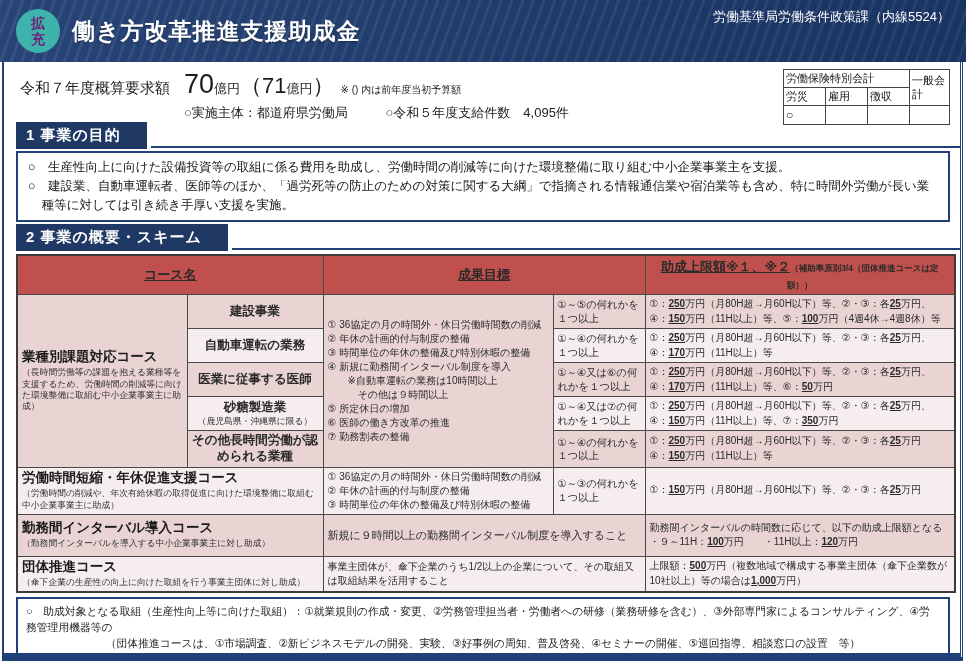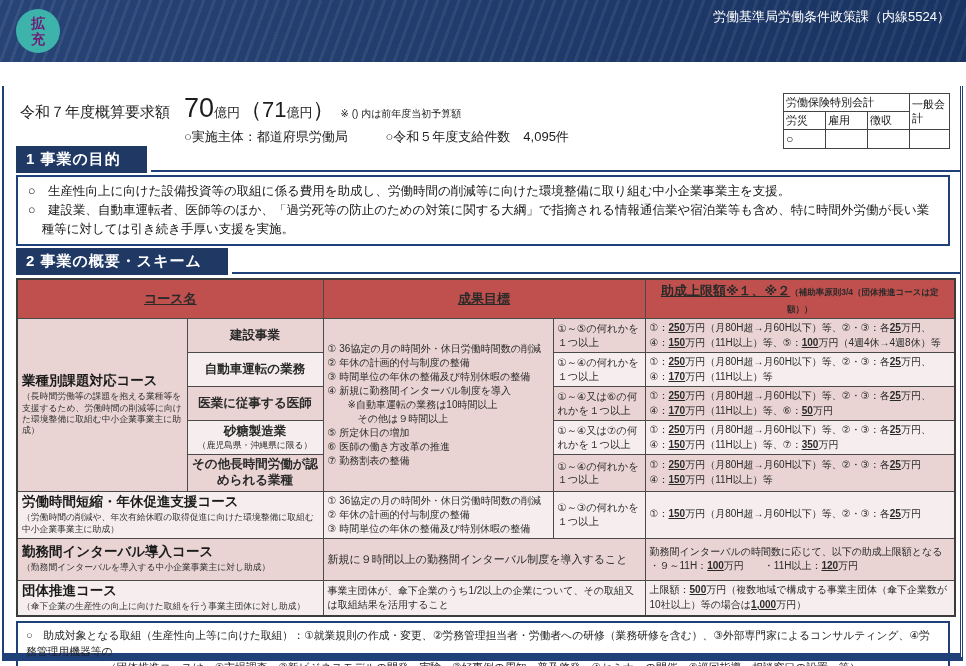--- a/index.html
+++ b/index.html
@@ -20,21 +20,21 @@
     display:flex; align-items:center; justify-content:center; flex:0 0 auto; margin-right:12px;
   }
   .badge-inner { width:17px; font-size:14px; font-weight:bold; line-height:1.15; text-align:center; word-break:break-all; }
   .main-title { color:#fff; font-size:23px; font-weight:bold; letter-spacing:1px; text-shadow:0 1px 2px rgba(0,0,0,.35); }
   .dept { margin-left:auto; align-self:flex-start; padding-top:8px; color:#fff; font-size:13px; }
 
   
   .frame {
     position:absolute; top:62px; left:2px; right:3px; bottom:5px;
     border-left:2px solid #20407a; border-right:3px double #20407a; border-bottom:8px solid #20407a;
-    background:#fff; padding:0;margin-top:24px;
+    background:#fff; padding:0;
   }
 
   
   .budget-row { display:flex; padding:7px 6px 0 16px; height:58px; }
   .budget-left { flex:1; color:#1c1c1c; }
   .b-line1 { display:flex; align-items:baseline; }
   .b-label { font-size:15px; margin-right:14px; }
   .b-big { font-size:27px; }
   .b-unit { font-size:13px; }
   .b-pbig { font-size:22px; }
@@ -82,20 +82,21 @@
 </style>
 </head>
 <body>
 
 <div class="page">
 
   <div class="topbar">
     <div class="badge">
       <div class="badge-inner">拡充</div>
     </div>
+    <div class="main-title">働き方改革推進支援助成金</div>
     <div class="dept">労働基準局労働条件政策課（内線5524）</div>
   </div>
 
   <div class="frame">
 
     <div class="budget-row">
       <div class="budget-left">
         <div class="b-line1">
           <span class="b-label">令和７年度概算要求額</span>
           <span class="b-big">70</span>

